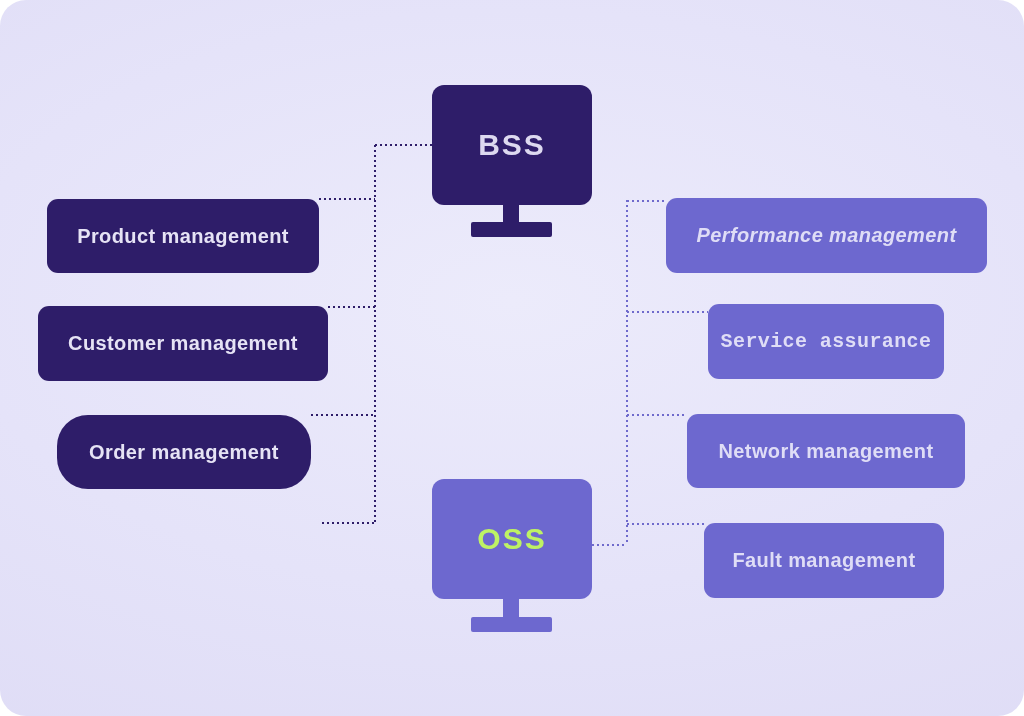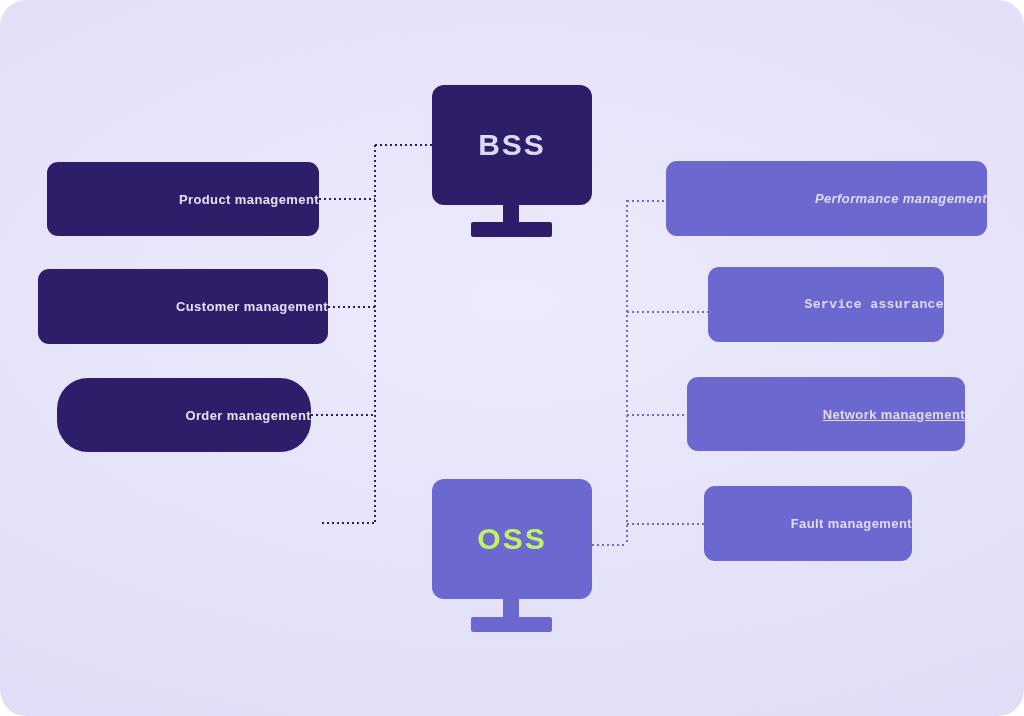--- a/index.html
+++ b/index.html
@@ -13,26 +13,27 @@
     width: 1024px;
     height: 716px;
     border-radius: 26px;
     overflow: hidden;
     background: radial-gradient(ellipse 120% 90% at 50% 42%, #ECEBFB 0%, #E5E3F9 45%, #DCD9F4 100%);
   }
   .node {
     position: absolute;
     display: flex;
     align-items: center;
-    justify-content: flex-end;
+    justify-content: center;
     border-radius: 11px;
     font-weight: 700;
-    font-size: 13px;
+    font-size: 20px;
     letter-spacing: 0.4px;
     white-space: nowrap;
+    margin-top: 37px;
   }
   .node.dark  { background: #2E1D69; color: #E6E3F5; }
   .node.light { background: #6D68CF; color: #DFDDF6; }
 
   
   .mon-screen {
     position: absolute;
     display: flex;
     align-items: center;
     justify-content: center;
@@ -106,20 +107,20 @@
   <div class="node dark" style="left:57px; top:378px; width:254px; height:74px;border-radius:31px;">
     <span>Order management</span>
   </div>
 
   <div class="node light" style="left:666px; top:161px; width:321px; height:75px;font-style:italic;">
     <span>Performance management</span>
   </div>
   <div class="node light" style="left:708px; top:267px; width:236px; height:75px;font-family:Liberation Mono, monospace;">
     <span>Service assurance</span>
   </div>
-  <div class="node light" style="left:687px; top:377px; width:278px; height:74px;text-decoration:underline;">
+  <div class="node light" style="left:687px; top:377px; width:278px; height:74px;">
     <span>Network management</span>
   </div>
-  <div class="node light" style="left:704px; top:486px; width:208px; height:75px;">
+  <div class="node light" style="left:704px; top:486px; width:240px; height:75px;">
     <span>Fault management</span>
   </div>
 
 </div>
 
 </body></html>

